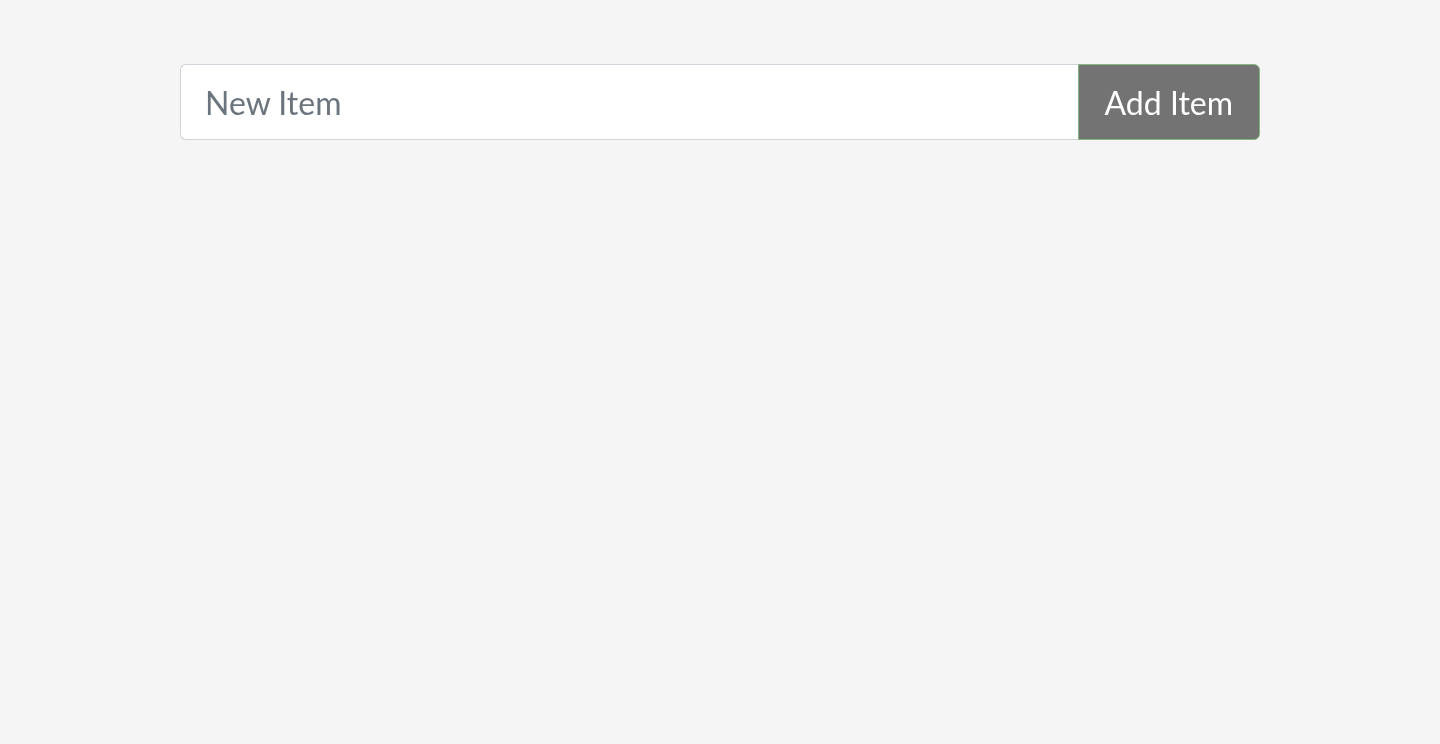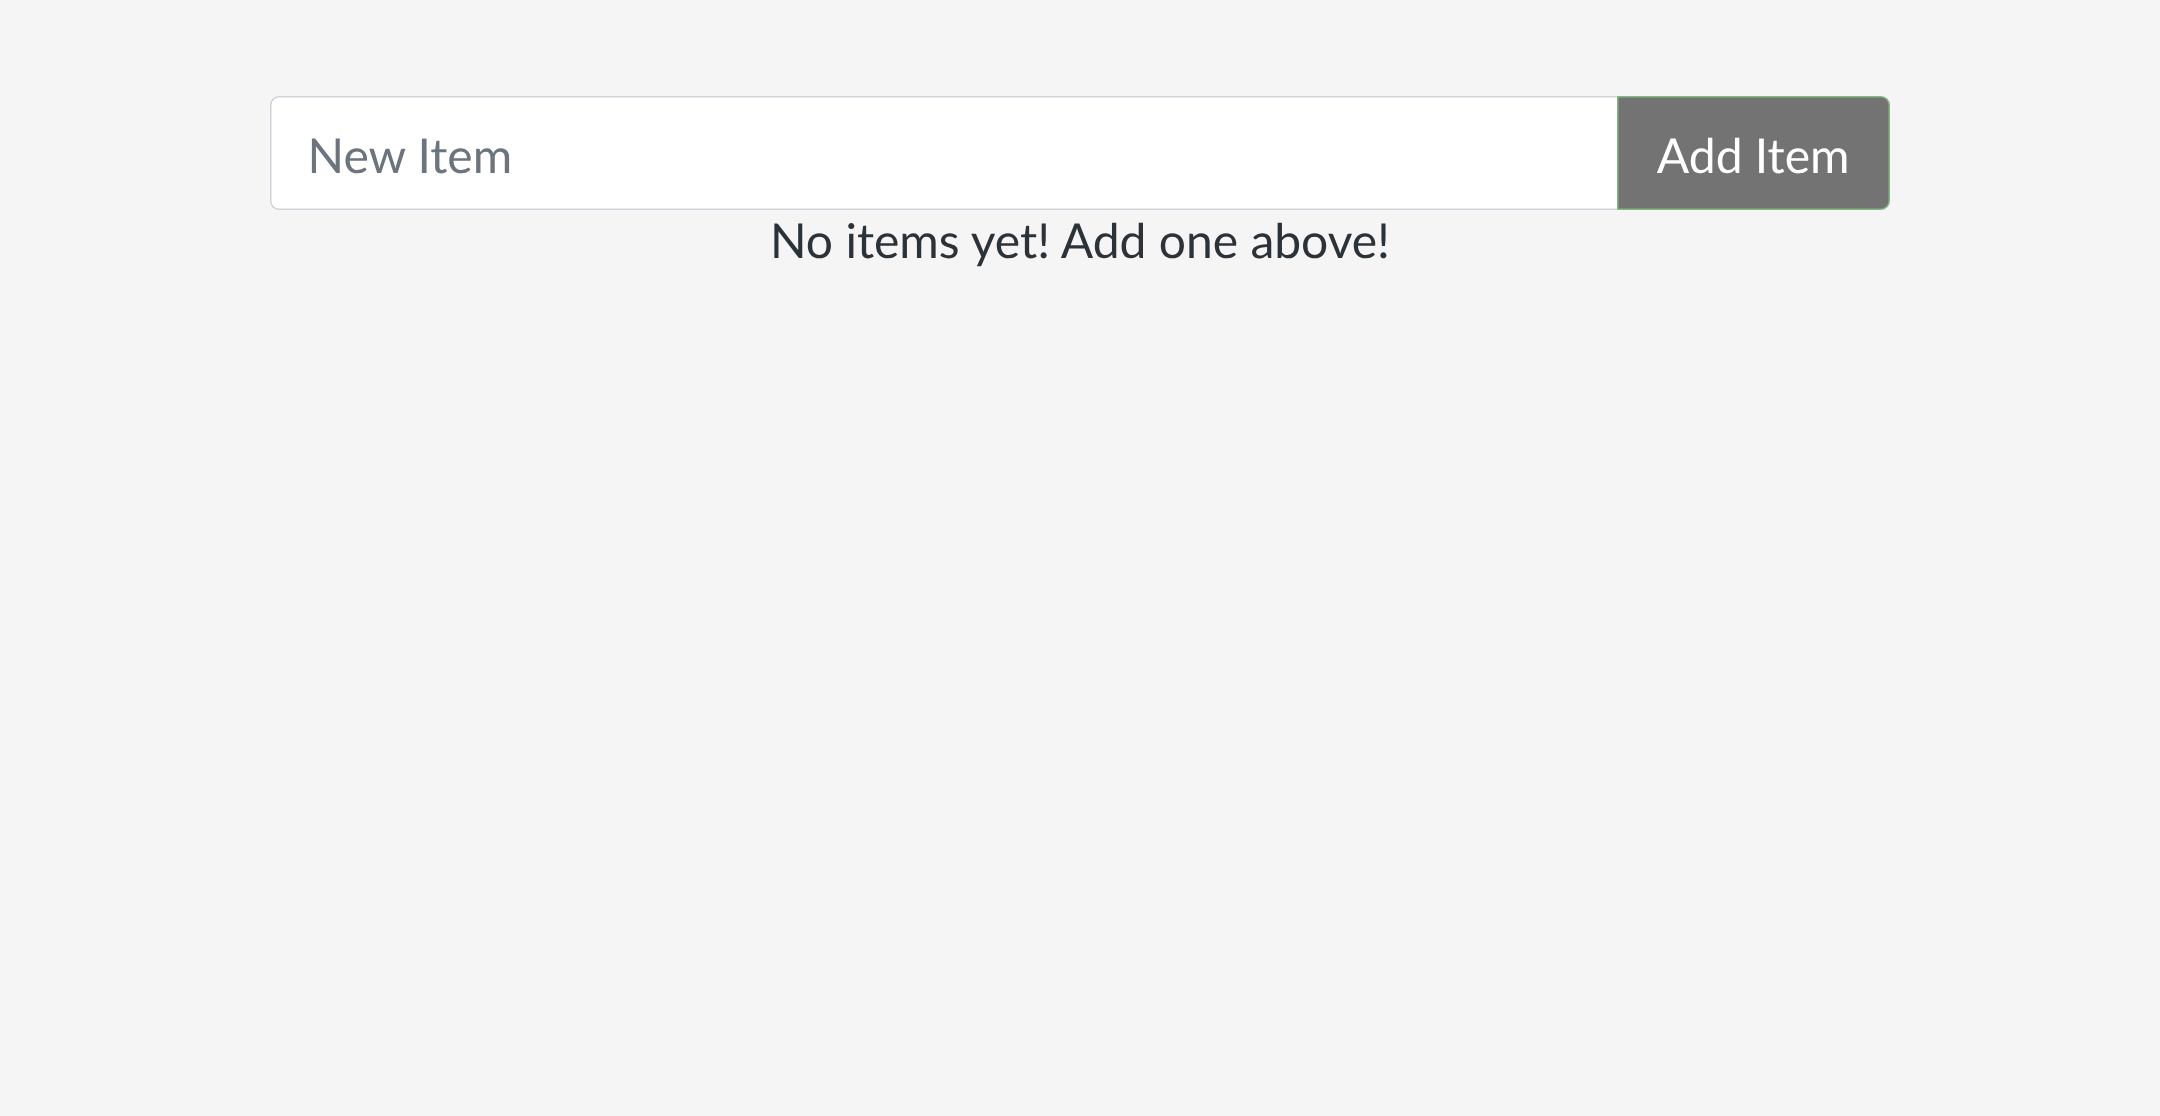--- a/index.html
+++ b/index.html
@@ -16,20 +16,21 @@
       overflow: hidden;
     }
     .container {
       width: 1080px;
       margin: 0 auto;
       padding-top: 64px;
     }
     .input-group {
       display: flex;
       width: 100%;
+      margin-bottom: 32px;
       justify-content: space-between;
     }
     .new-item-input {
       flex: 1;
       height: 76px;
       padding: 0 24px;
       font-size: 32px;
       font-weight: 400;
       color: #2c3338;
       background: #fff;
@@ -66,14 +67,13 @@
     }
   </style>
 </head>
 <body>
 
 <div class="container">
   <div class="input-group">
     <input type="text" class="new-item-input" placeholder="New Item" style="">
     <button class="add-item-button">Add Item</button>
   </div>
-  <p class="empty-message">No items yet! Add one above!</p>
 </div>
 
 </body></html>

